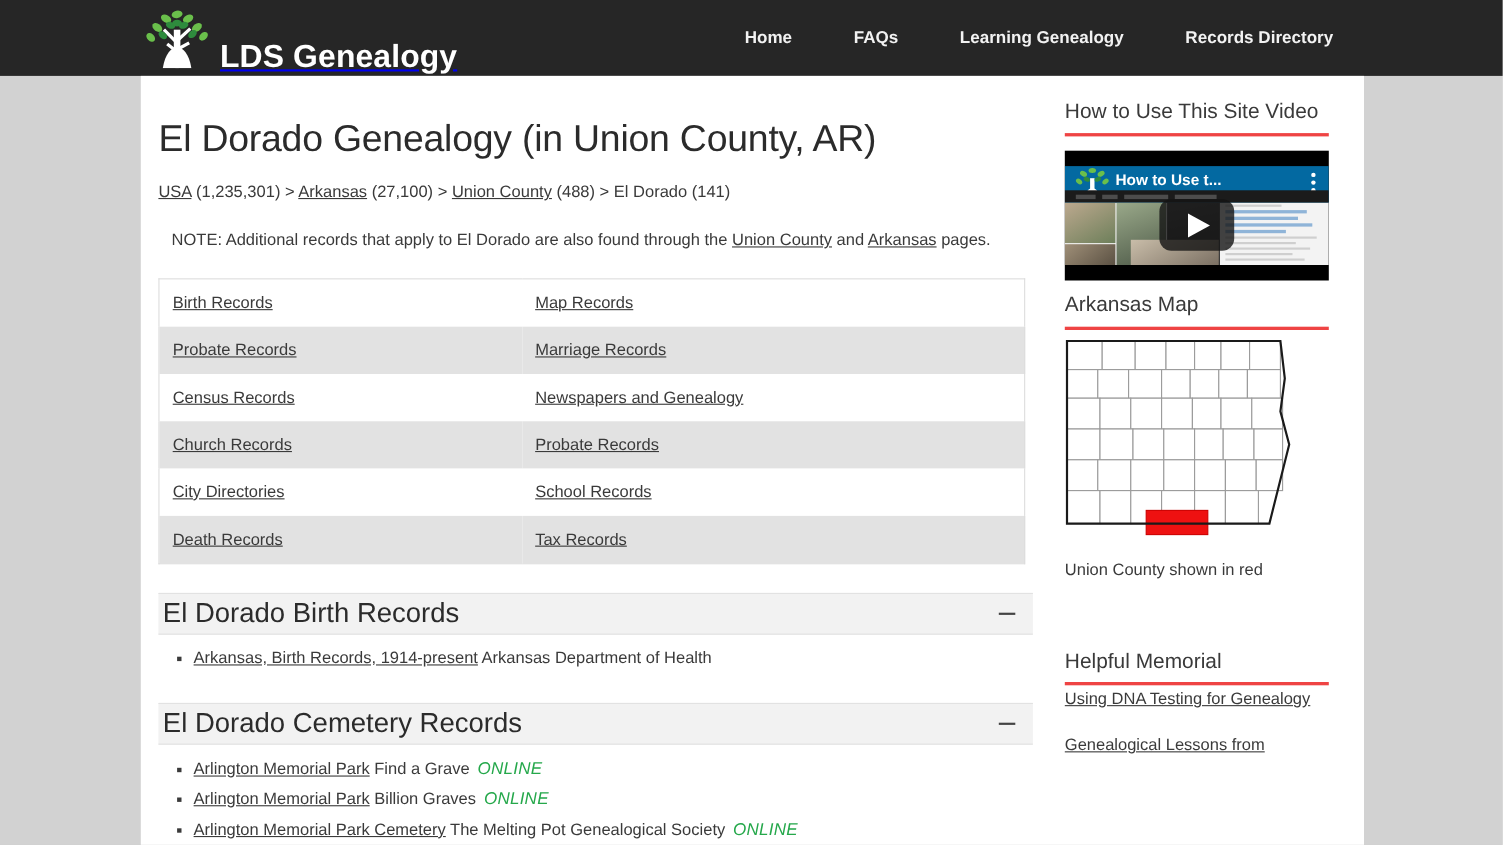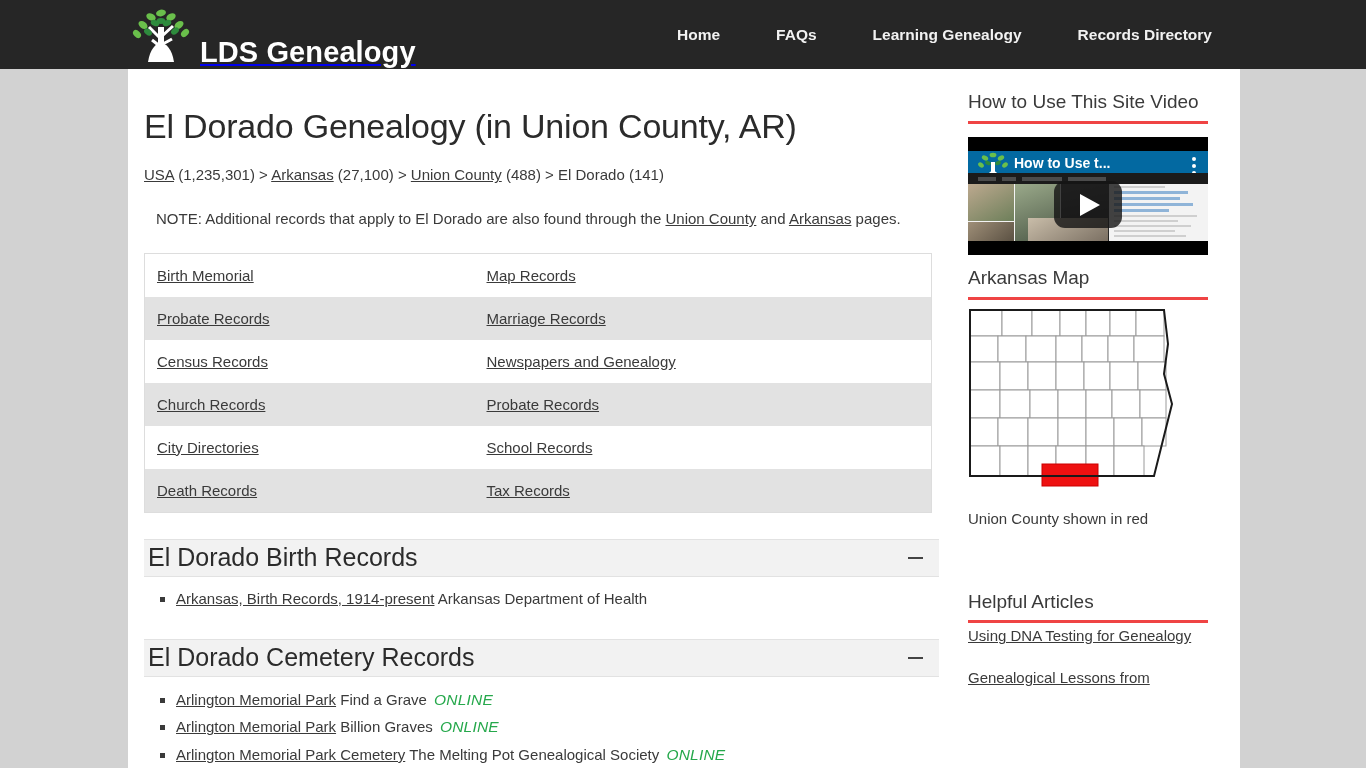--- a/index.html
+++ b/index.html
@@ -213,21 +213,21 @@
 
     <div class="breadcrumb">
       <a class="ilink" href="#">USA</a><span> (1,235,301) &gt; </span><a class="ilink" href="#">Arkansas</a><span> (27,100) &gt; </span><a class="ilink" href="#">Union County</a><span> (488) &gt; </span><span>El Dorado (141)</span>
     </div>
 
     <p class="note"><span>NOTE: Additional records that apply to El Dorado are also found through the </span><a class="ilink" href="#">Union County</a><span> and </span><a class="ilink" href="#">Arkansas</a><span> pages.</span></p>
 
     <table class="index-table">
       <tbody>
         <tr class="odd">
-          <td><a href="#">Birth Memorial</a></td>
+          <td><a href="#">Birth Records</a></td>
           <td><a href="#">Map Records</a></td>
         </tr>
         <tr class="even">
           <td><a href="#">Probate Records</a></td>
           <td><a href="#">Marriage Records</a></td>
         </tr>
         <tr class="odd">
           <td><a href="#">Census Records</a></td>
           <td><a href="#">Newspapers and Genealogy</a></td>
         </tr>
@@ -375,21 +375,21 @@
           <rect x="146" y="142" width="30" height="30"></rect>
       </g>
       <rect x="74" y="160" width="56" height="22" fill="#ee1111" stroke="#cc0000" stroke-width="1"></rect>
       <path d="M2 6 L196 6 L200 40 L196 70 L204 100 L194 140 L186 172 L2 172 Z" fill="none" stroke="#1a1a1a" stroke-width="2"></path>
     </svg>
 
     <div class="map-caption">Union County shown in red</div>
 
     <div class="side-gap" style="height:64px"></div>
 
-    <h3 class="side-title">Helpful Articles</h3>
+    <h3 class="side-title">Helpful Memorial</h3>
     <div class="side-links">
       <a href="#">Using DNA Testing for Genealogy</a>
       <div class="side-gap" style="height:18px"></div>
       <a href="#">Genealogical Lessons from</a>
     </div>
 
   </div>
 </div>
 
 </body></html>

